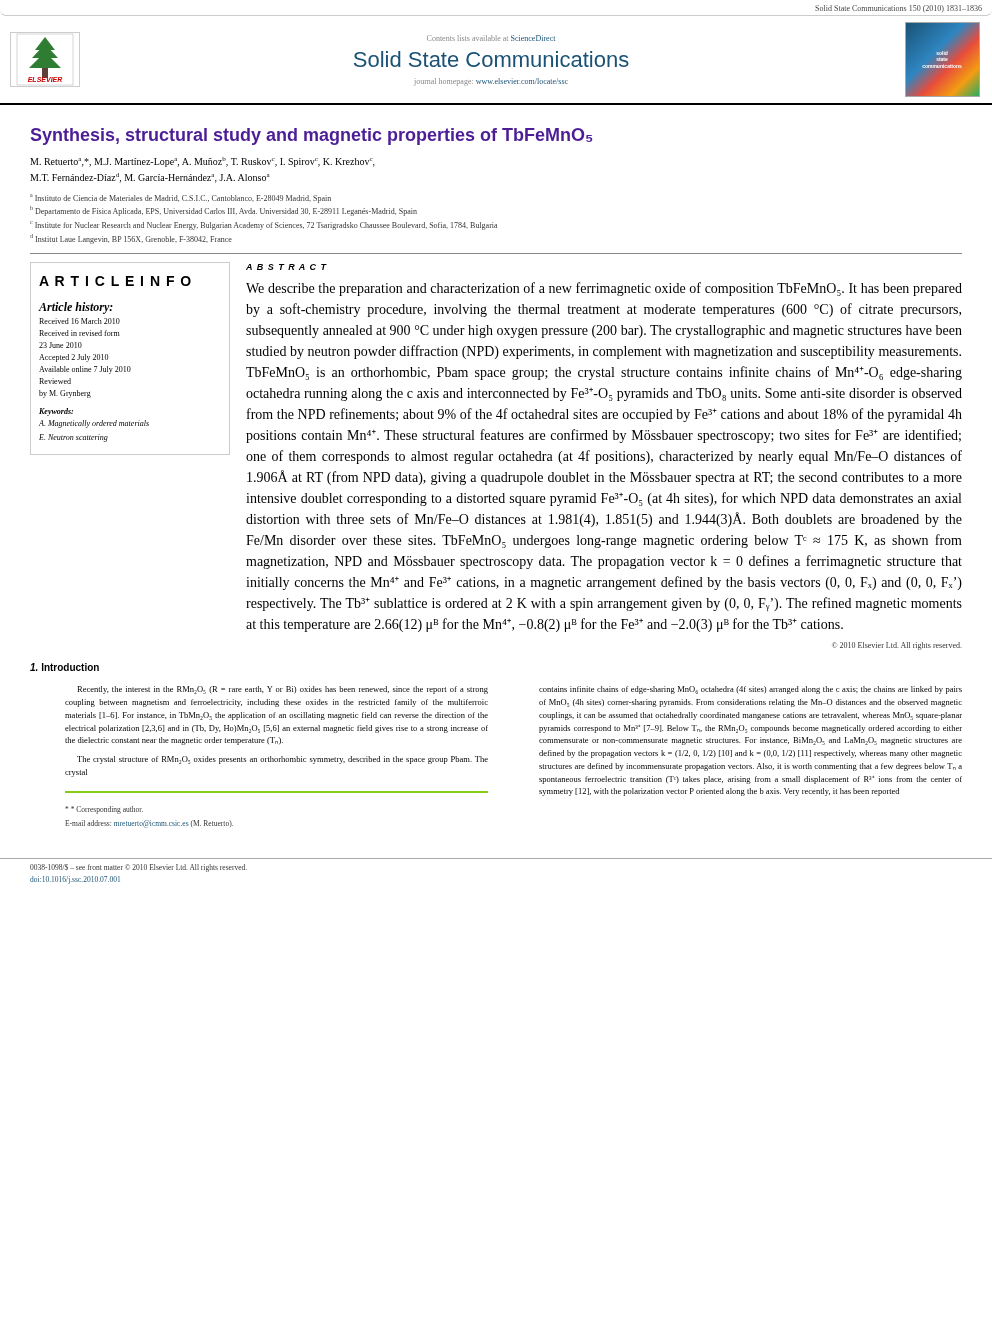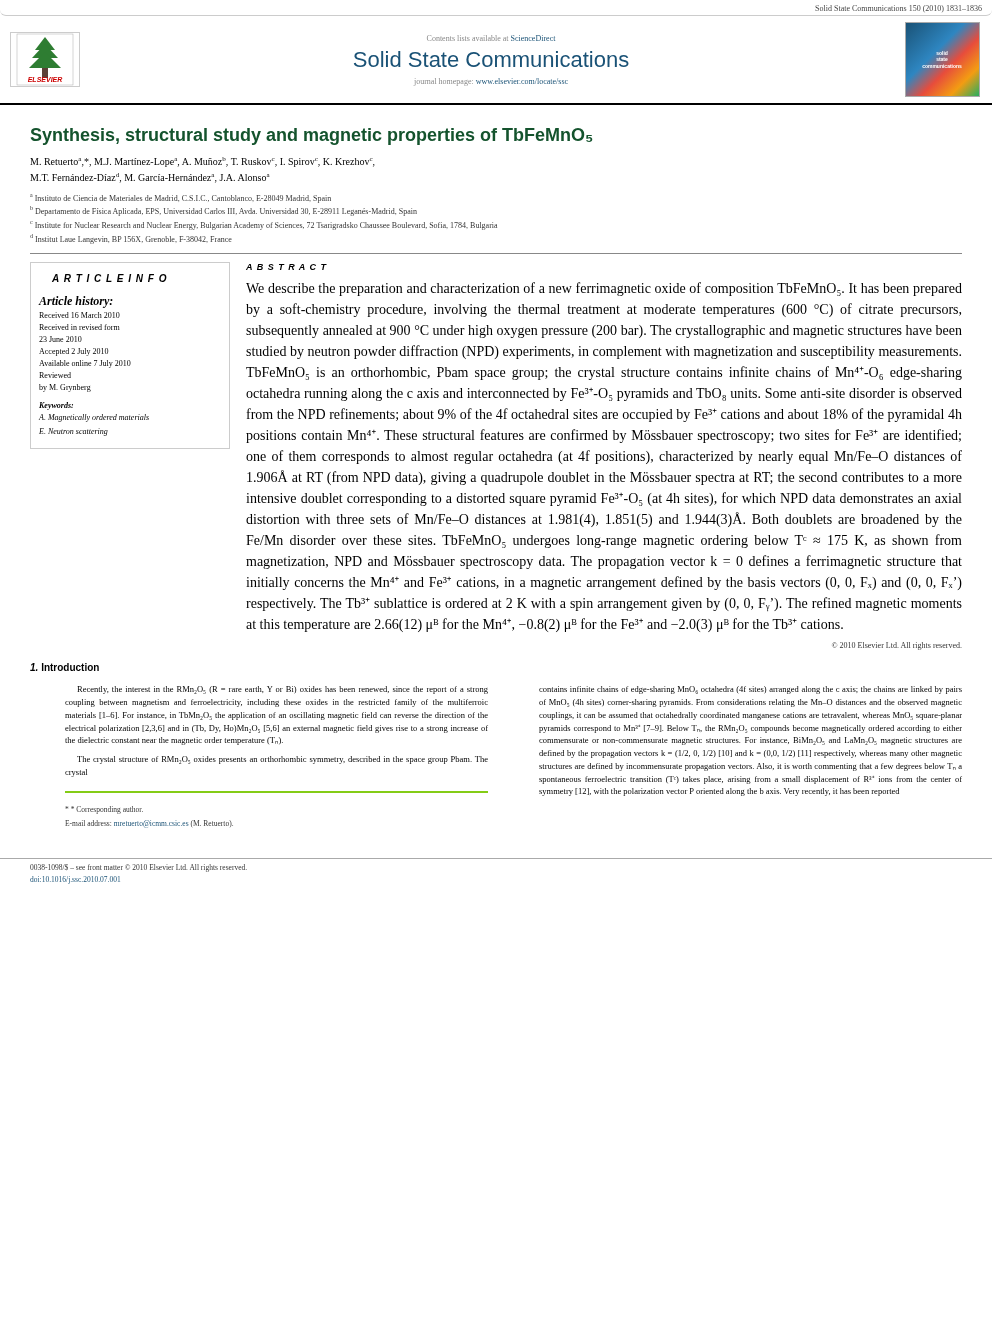--- a/index.html
+++ b/index.html
@@ -109,21 +109,21 @@
     .main-content {
       padding: 10px 30px 10px 30px;
     }
 
     
     .paper-title {
       font-size: 18px;
       font-weight: bold;
       font-family: Arial, sans-serif;
       margin: 10px 0 8px 0;
-      color: #14532d;
+      color: #4c1d95;
     }
 
     
     .authors {
       font-size: 10px;
       margin-bottom: 6px;
       line-height: 1.5;
     }
     .authors sup {
       font-size: 7px;
@@ -162,28 +162,26 @@
     }
 
     
     .article-info {
       border: 1px solid #ccc;
       padding: 8px;
       font-size: 8px;
       line-height: 1.5;
     }
     .article-info-title {
-      font-size: 10px;
+      font-size: 14px;
       font-family: Arial, sans-serif;
       letter-spacing: 1px;
       font-weight: bold;
       text-transform: uppercase;
       margin-bottom: 6px;
-      font-style: italic;
-      margin-left: 13px;
     }
     .article-info-section {
       margin-bottom: 5px;
     }
     .article-info-section-title {
       font-style: italic;
       font-weight: bold;
       font-size: 12px;
     }
     .keywords-section {

